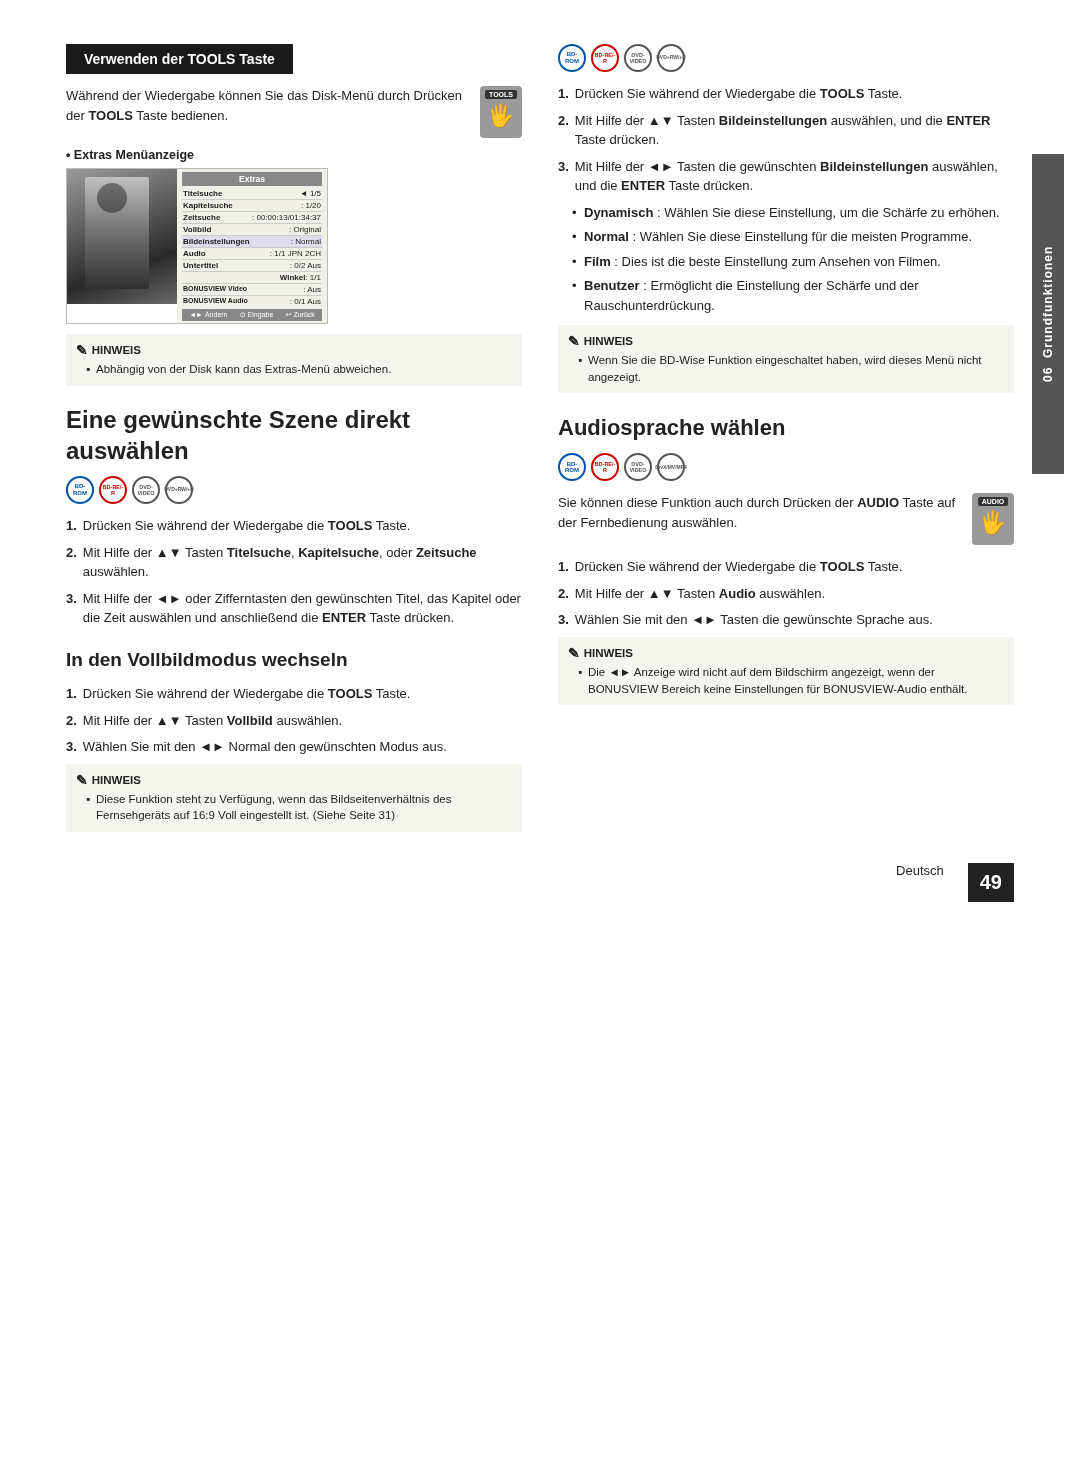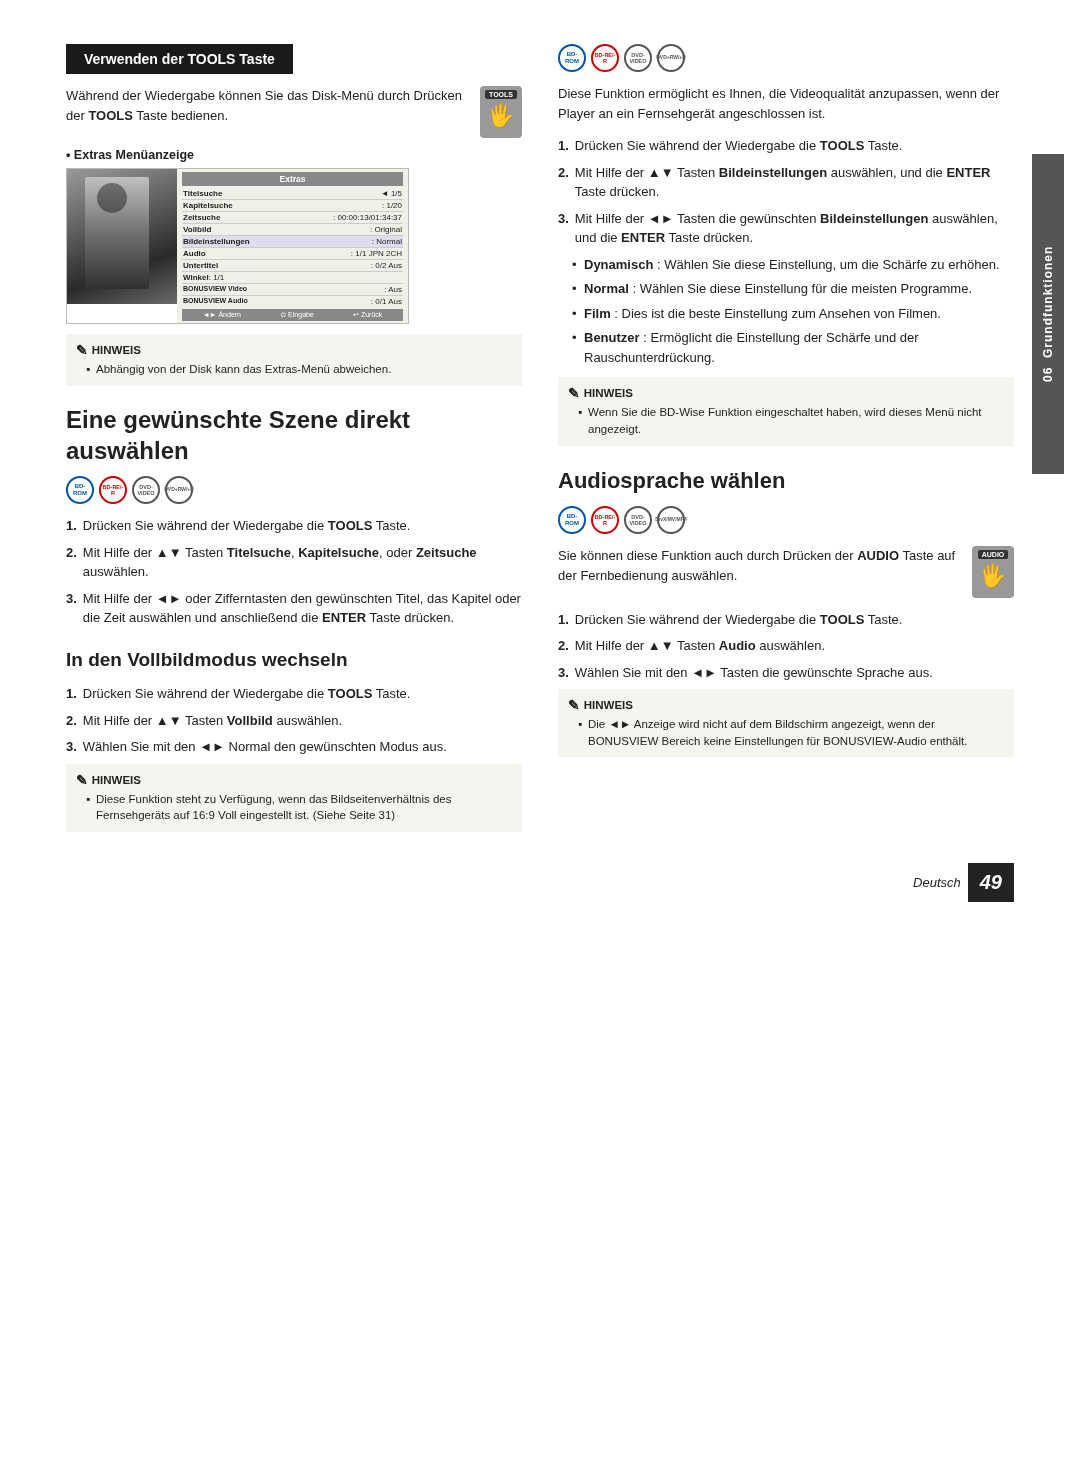--- a/index.html
+++ b/index.html
@@ -31,21 +31,21 @@
           <div style="background:#333; color:#fff; font-size:7px; font-weight:bold; padding:1px 4px; border-radius:2px;">TOOLS</div>
           <div style="font-size:22px; margin-top:2px;">🖐</div>
         </div>
         <p style="font-size:13px; line-height:1.55;">
           Während der Wiedergabe können Sie das Disk-Menü durch Drücken der <strong>TOOLS</strong> Taste bedienen.
         </p>
       </div>
 
       
       <div style="font-size:12.5px; font-weight:bold; margin: 10px 0 6px 0;">• Extras Menüanzeige</div>
-      <div style="display:flex; border:1px solid #bbb; width:343px; margin-bottom:10px;">
+      <div style="display:flex; border:1px solid #bbb; width:262px; margin-bottom:10px;">
 
         <div style="width:110px; height:135px; background:linear-gradient(160deg,#9a9a9a,#5a5a5a 40%,#2a2a2a 70%,#6a6a6a); flex-shrink:0; position:relative; overflow:hidden;">
           <div style="position:absolute; left:18px; top:8px; width:64px; height:112px; background:linear-gradient(180deg,#c0c0c0,#707070 50%,#303030); border-radius:2px;"></div>
           <div style="position:absolute; left:30px; top:14px; width:30px; height:30px; background:rgba(0,0,0,0.4); border-radius:50%;"></div>
         </div>
 
         <div style="flex:1; background:#f0efe8; padding:3px 5px 2px 5px; font-size:8px;">
           <div style="background:#888; color:#fff; text-align:center; font-weight:bold; padding:2px; margin-bottom:2px; font-size:8.5px;">Extras</div>
           <div style="display:flex; justify-content:space-between; border-bottom:1px solid #ccc; padding:1px 1px;">
               <span style="font-weight:bold;">Titelsuche</span>
@@ -68,21 +68,21 @@
               <span>: Normal</span>
             </div>
           <div style="display:flex; justify-content:space-between; border-bottom:1px solid #ccc; padding:1px 1px;">
               <span style="font-weight:bold;">Audio</span>
               <span>: 1/1 JPN 2CH</span>
             </div>
           <div style="display:flex; justify-content:space-between; border-bottom:1px solid #ccc; padding:1px 1px;">
               <span style="font-weight:bold;">Untertitel</span>
               <span>: 0/2 Aus</span>
             </div>
-          <div style="display:flex; justify-content:flex-start; border-bottom:1px solid #ccc; padding:1px 1px;">
+          <div style="display:flex; justify-content:flex-end; border-bottom:1px solid #ccc; padding:1px 1px;">
               <span style="font-weight:bold;">Winkel</span>
               <span>: 1/1</span>
             </div>
           <div style="display:flex; justify-content:space-between; border-bottom:1px solid #ccc; padding:1px 1px;">
               <span style="font-weight:bold; font-size:7px;">BONUSVIEW Video</span>
               <span>: Aus</span>
             </div>
           <div style="display:flex; justify-content:space-between; padding:1px 1px;">
               <span style="font-weight:bold; font-size:7px;">BONUSVIEW Audio</span>
               <span>: 0/1 Aus</span>
@@ -197,21 +197,20 @@
             <span>BD-RE/-R</span>
           </div>
         <div style="width:28px;height:28px;border-radius:50%;border:2px solid #555;display:flex;align-items:center;justify-content:center;font-size:5.5px;font-weight:bold;color:#555;text-align:center;line-height:1.1;background:#fff;">
             <span>DVD-VIDEO</span>
           </div>
         <div style="width:28px;height:28px;border-radius:50%;border:2px solid #555;display:flex;align-items:center;justify-content:center;font-size:5px;font-weight:bold;color:#555;text-align:center;line-height:1.1;background:#fff;">
             <span>DVD+RW/+R</span>
           </div>
       </div>
 
-      <p style="font-size:13px; line-height:1.55; margin-bottom:12px;">Diese Funktion ermöglicht es Ihnen, die Videoqualität anzupassen, wenn der Player an ein Fernsehgerät angeschlossen ist.</p>
 
       <ol style="list-style:none; padding-left:0;">
         <li style="display:flex;gap:6px;margin-bottom:7px;font-size:13px;line-height:1.5;">
           <span style="font-weight:bold;">1.</span>
           <span>Drücken Sie während der Wiedergabe die <strong>TOOLS</strong> Taste.</span>
         </li>
         <li style="display:flex;gap:6px;margin-bottom:7px;font-size:13px;line-height:1.5;">
           <span style="font-weight:bold;">2.</span>
           <span>Mit Hilfe der ▲▼ Tasten <strong>Bildeinstellungen</strong> auswählen, und die <strong>ENTER</strong> Taste drücken.</span>
         </li>
@@ -299,20 +298,20 @@
         </ul>
       </div>
     </div>
   </div>
 
   <div style="position:absolute; right:0; top:150px; width:32px; height:320px; background:#555; writing-mode:vertical-rl; text-orientation:mixed; transform:rotate(180deg); display:flex; align-items:center; justify-content:center; color:#fff; font-size:12px; font-weight:bold; letter-spacing:1px;">
     <span>06</span>
     <span style="margin-top:8px;">Grundfunktionen</span>
   </div>
 
-  <div style="position:absolute; bottom:10px; right:50px; display:flex; align-items:center; gap:7px; font-size:13px;font-style:italic;">
+  <div style="position:absolute; bottom:10px; right:50px; display:flex; gap:24px; font-size:13px;">
     <span>Deutsch</span>
     <div style="background:#222; color:#fff; font-size:20px; font-weight:bold; padding:8px 12px; min-width:44px; text-align:center;">
       <span>49</span>
     </div>
   </div>
 
 </div>
 
 </body></html>

